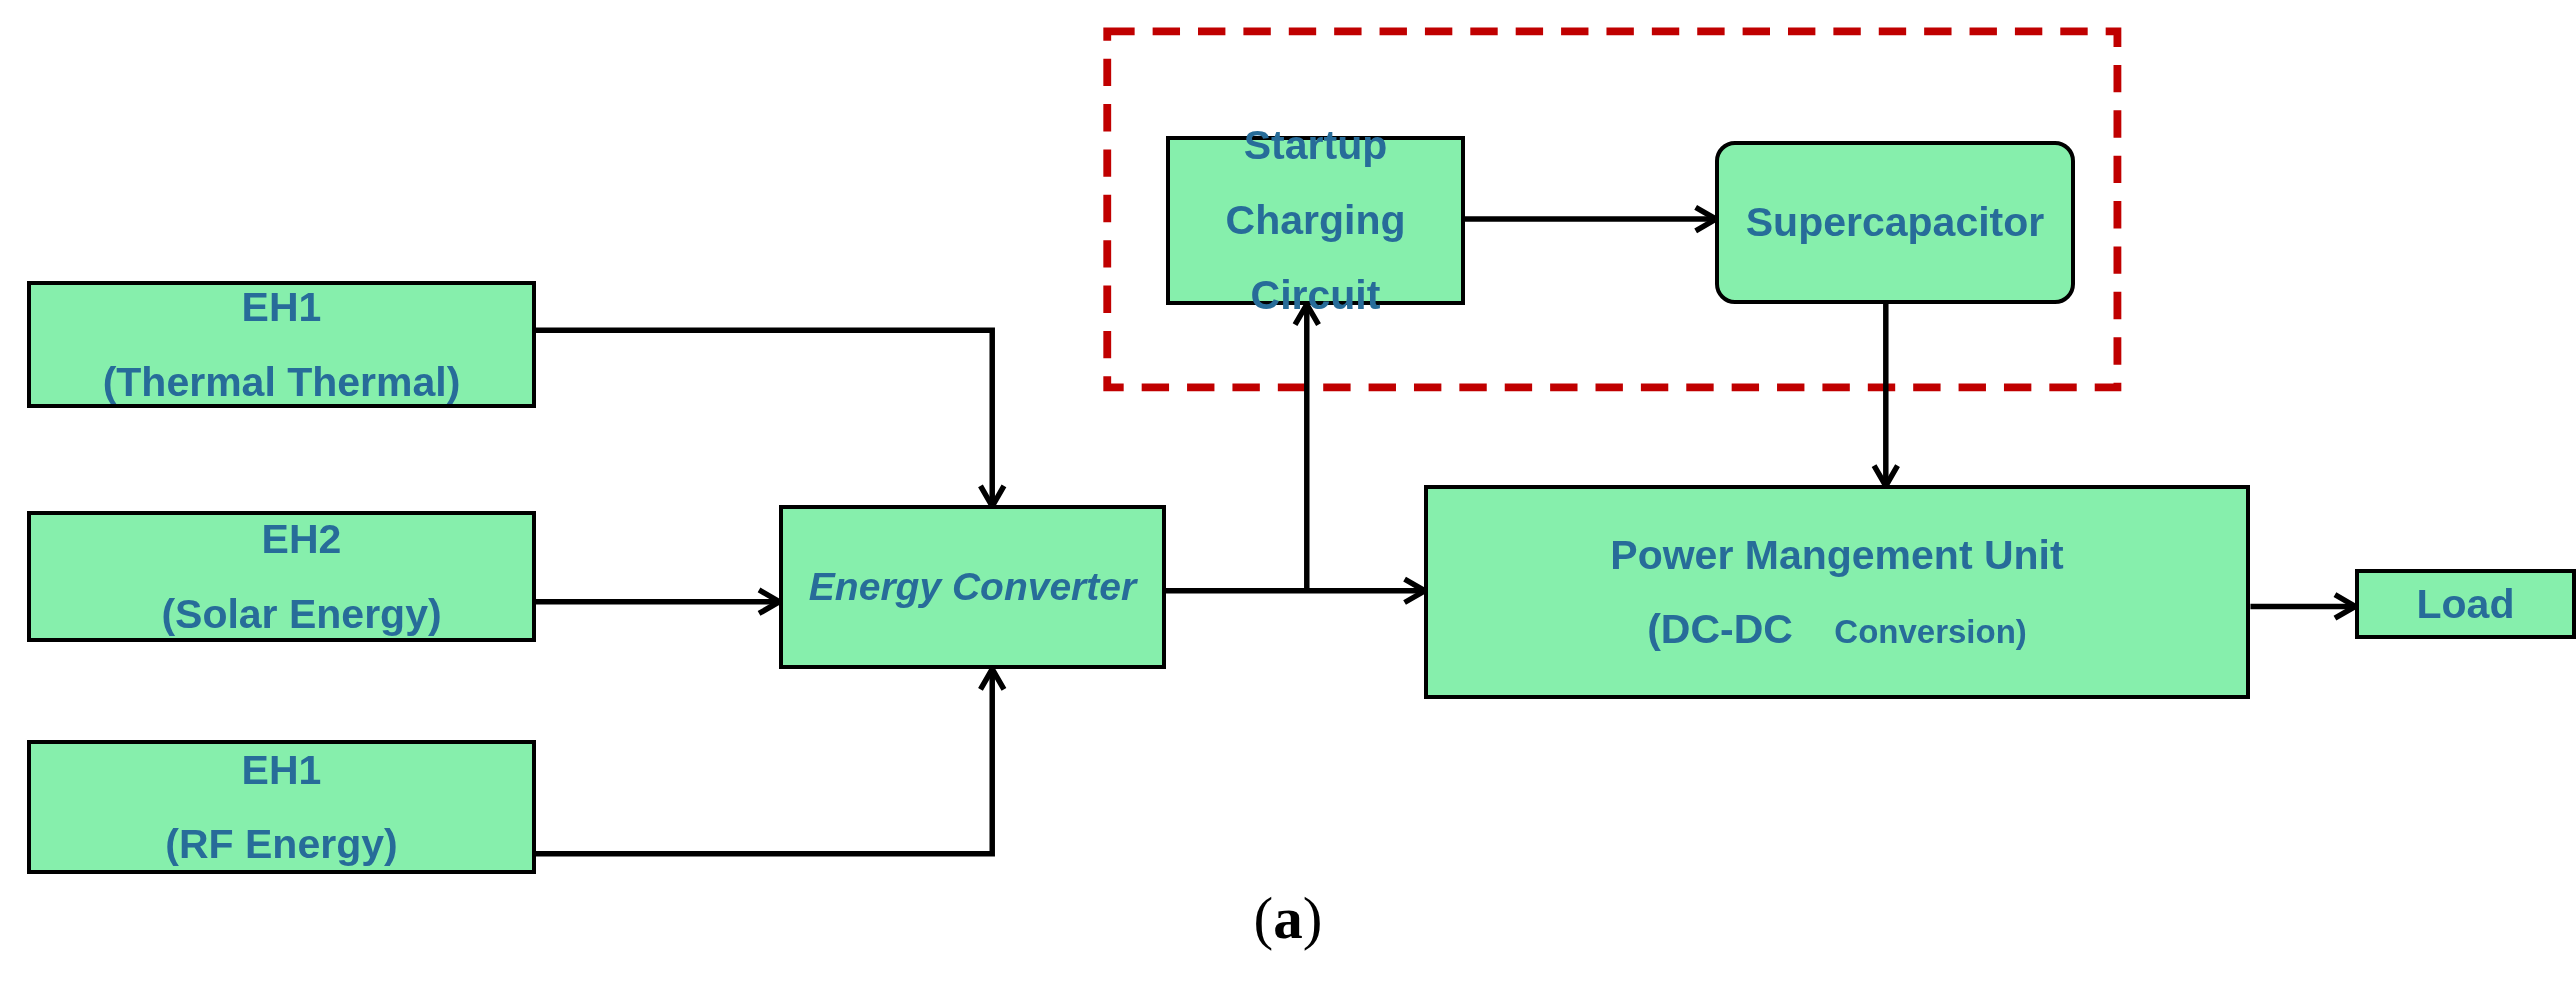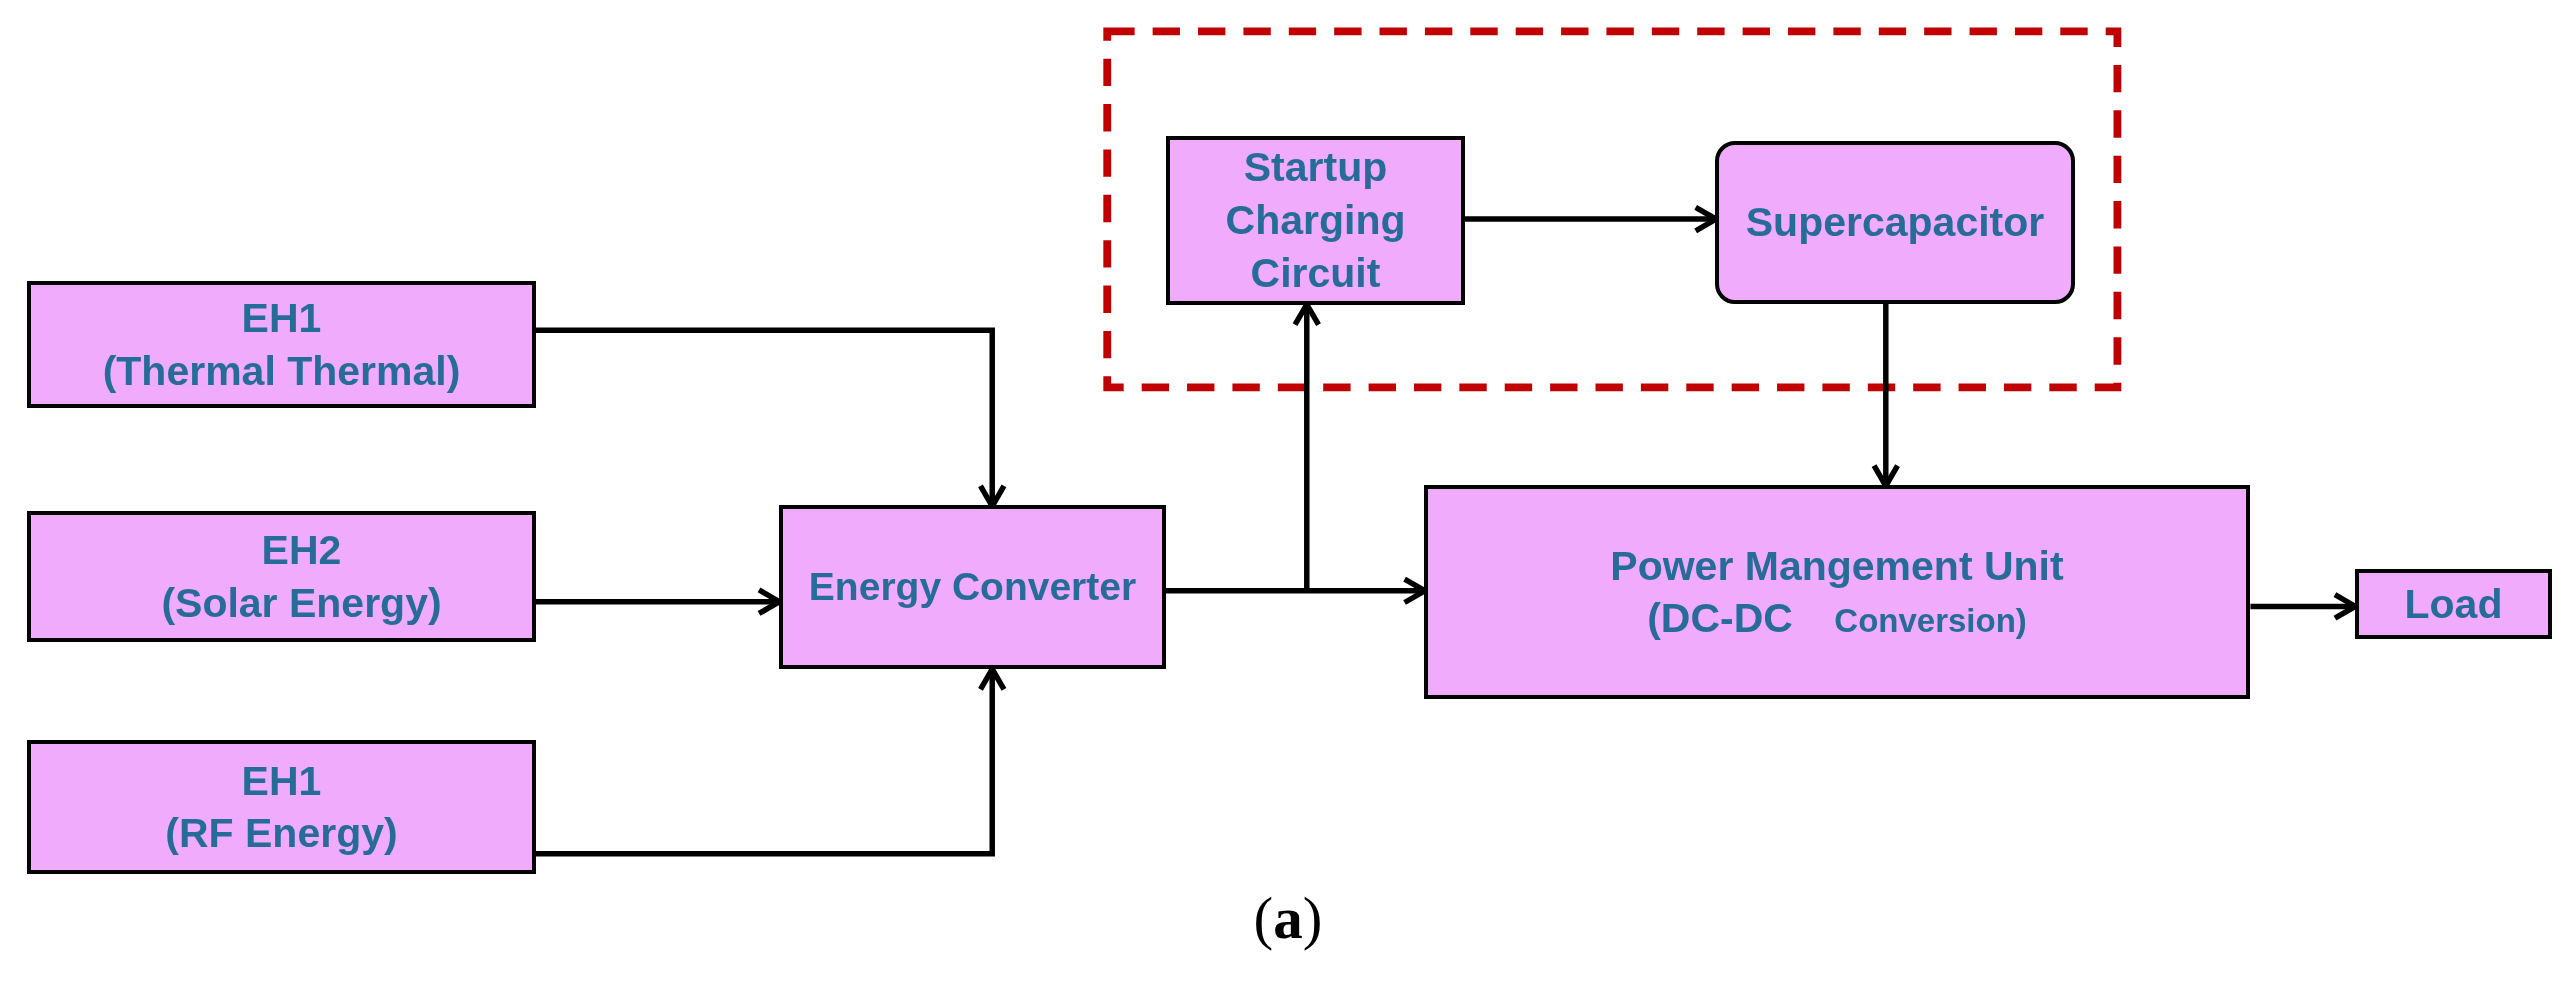--- a/index.html
+++ b/index.html
@@ -17,31 +17,32 @@
     overflow:hidden;
     font-family:"Liberation Sans", sans-serif;
   }
   svg.wires{position:absolute;left:0;top:0;width:2576px;height:982px;}
   .conn{stroke:var(--line);stroke-width:7;fill:none;marker-end:url(#arrow);}
   .arrowhead{fill:none;stroke:var(--line);stroke-width:7;stroke-linejoin:miter;stroke-linecap:butt;}
   .region{fill:none;stroke:var(--red);stroke-width:10;stroke-dasharray:35 23;}
   .block{
     position:absolute;
     box-sizing:border-box;
-    background:#f0abfc;
+    background:#86efac;
     border:4.7px solid var(--line);
     display:flex;
     flex-direction:column;
     align-items:center;
     justify-content:center;
     text-align:center;
     color:var(--blue);
     font-weight:bold;
     font-size:41px;
     line-height:1.28;
+    gap:22px;
   }
   .block span{display:block;}
   .pmu-line2{display:flex;align-items:baseline;justify-content:center;}
   .pmu-line2 .big{display:inline;}
   .pmu-line2 .small{display:inline;font-size:33px;margin-left:30px;}
   .caption{
     position:absolute;
     left:0;top:889px;width:2576px;
     text-align:center;
     font-family:"Liberation Serif", serif;
@@ -91,21 +92,21 @@
   <div class="block" style="left:27px;top:511px;width:509px;height:131px;padding-left:40px;">
     <span>EH2</span>
     <span>(Solar Energy)</span>
   </div>
 
   <div class="block" style="left:27px;top:740px;width:509px;height:134px;">
     <span>EH1</span>
     <span>(RF Energy)</span>
   </div>
 
-  <div class="block" style="left:779px;top:505px;width:387px;height:164px;font-size:39px;">
+  <div class="block" style="left:779px;top:505px;width:387px;height:164px;font-size:39px;font-style:italic;">
     <span>Energy Converter</span>
   </div>
 
   <div class="block" style="left:1166px;top:136px;width:299px;height:169px;line-height:1.3;">
     <span>Startup</span>
     <span>Charging</span>
     <span>Circuit</span>
   </div>
 
   <div class="block" style="left:1715px;top:141px;width:360px;height:163px;border-radius:20px;">
@@ -113,21 +114,21 @@
   </div>
 
   <div class="block" style="left:1424px;top:485px;width:826px;height:214px;">
     <span>Power Mangement Unit</span>
     <span class="pmu-line2">
       <span class="big">(DC-DC</span>
       <span class="small">Conversion)</span>
     </span>
   </div>
 
-  <div class="block" style="left:2355px;top:569px;width:197px;height:70px;">
+  <div class="block" style="left:2355px;top:569px;width:221px;height:70px;">
     <span>Load</span>
   </div>
 
   <div class="caption">
     <span>(</span><span class="letter">a</span><span>)</span>
   </div>
 
 </div>
 
 

